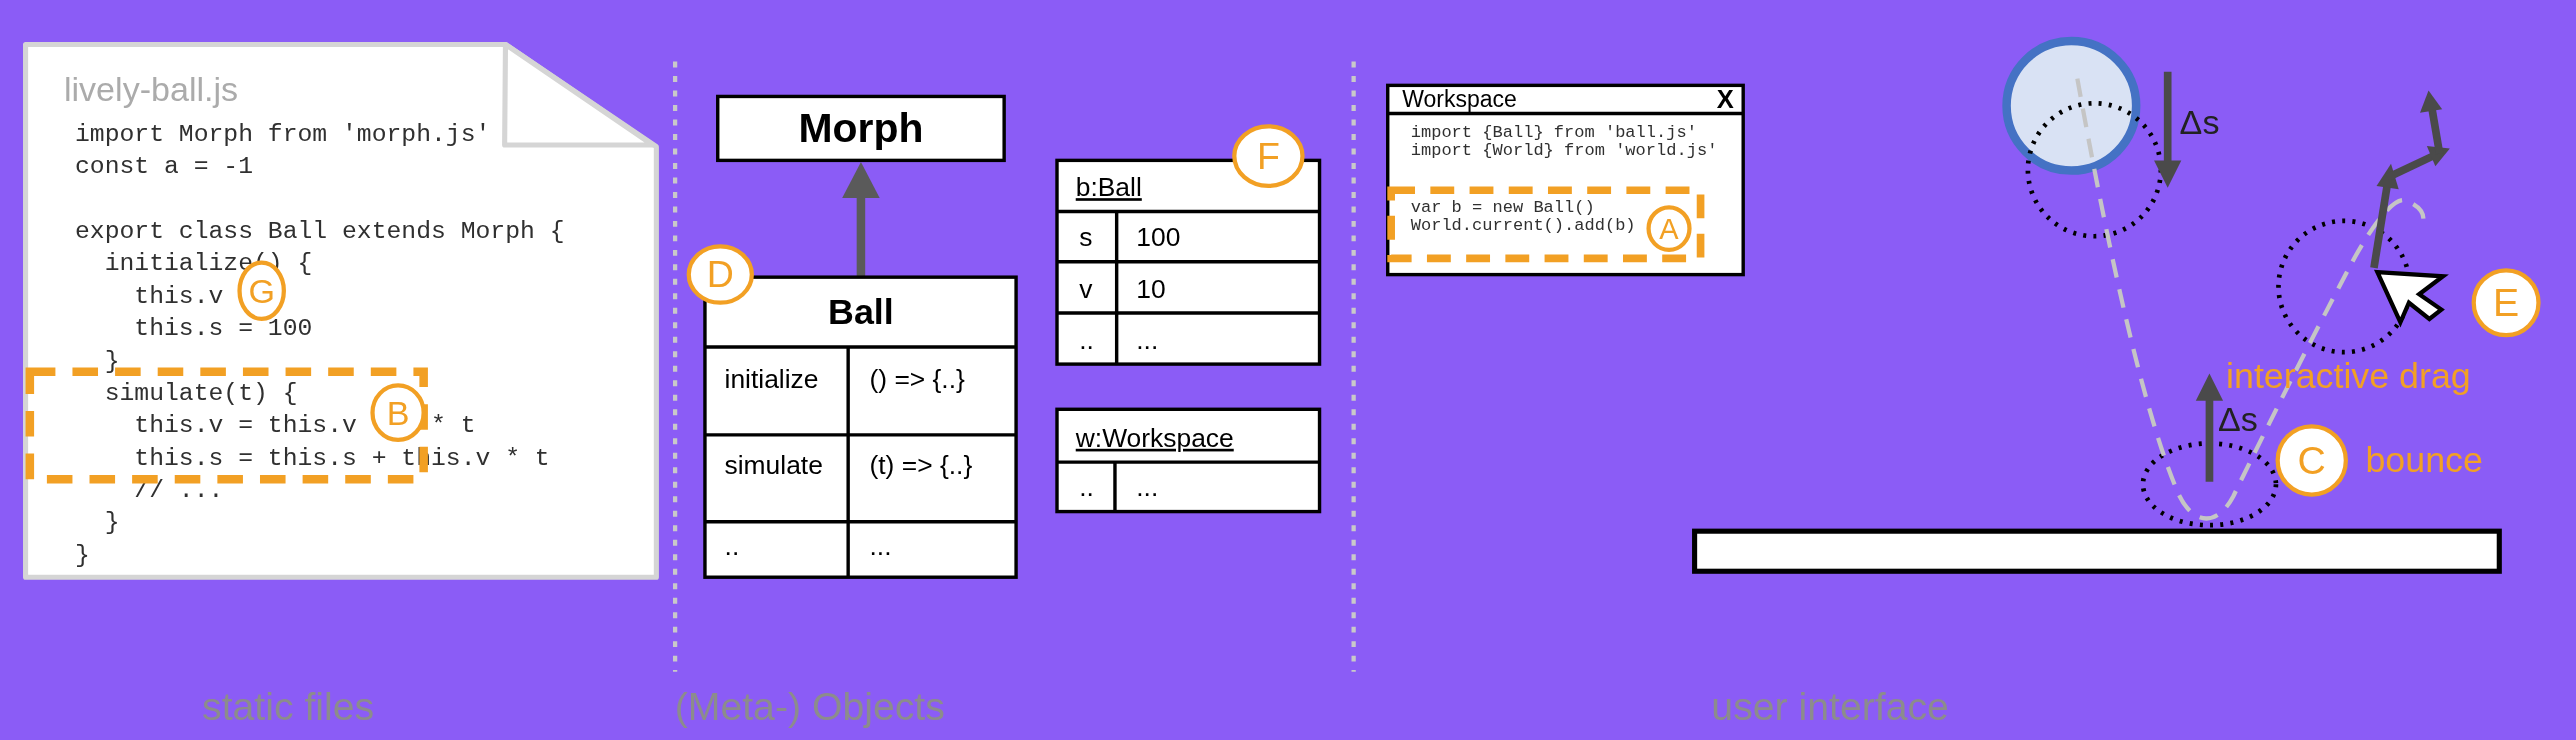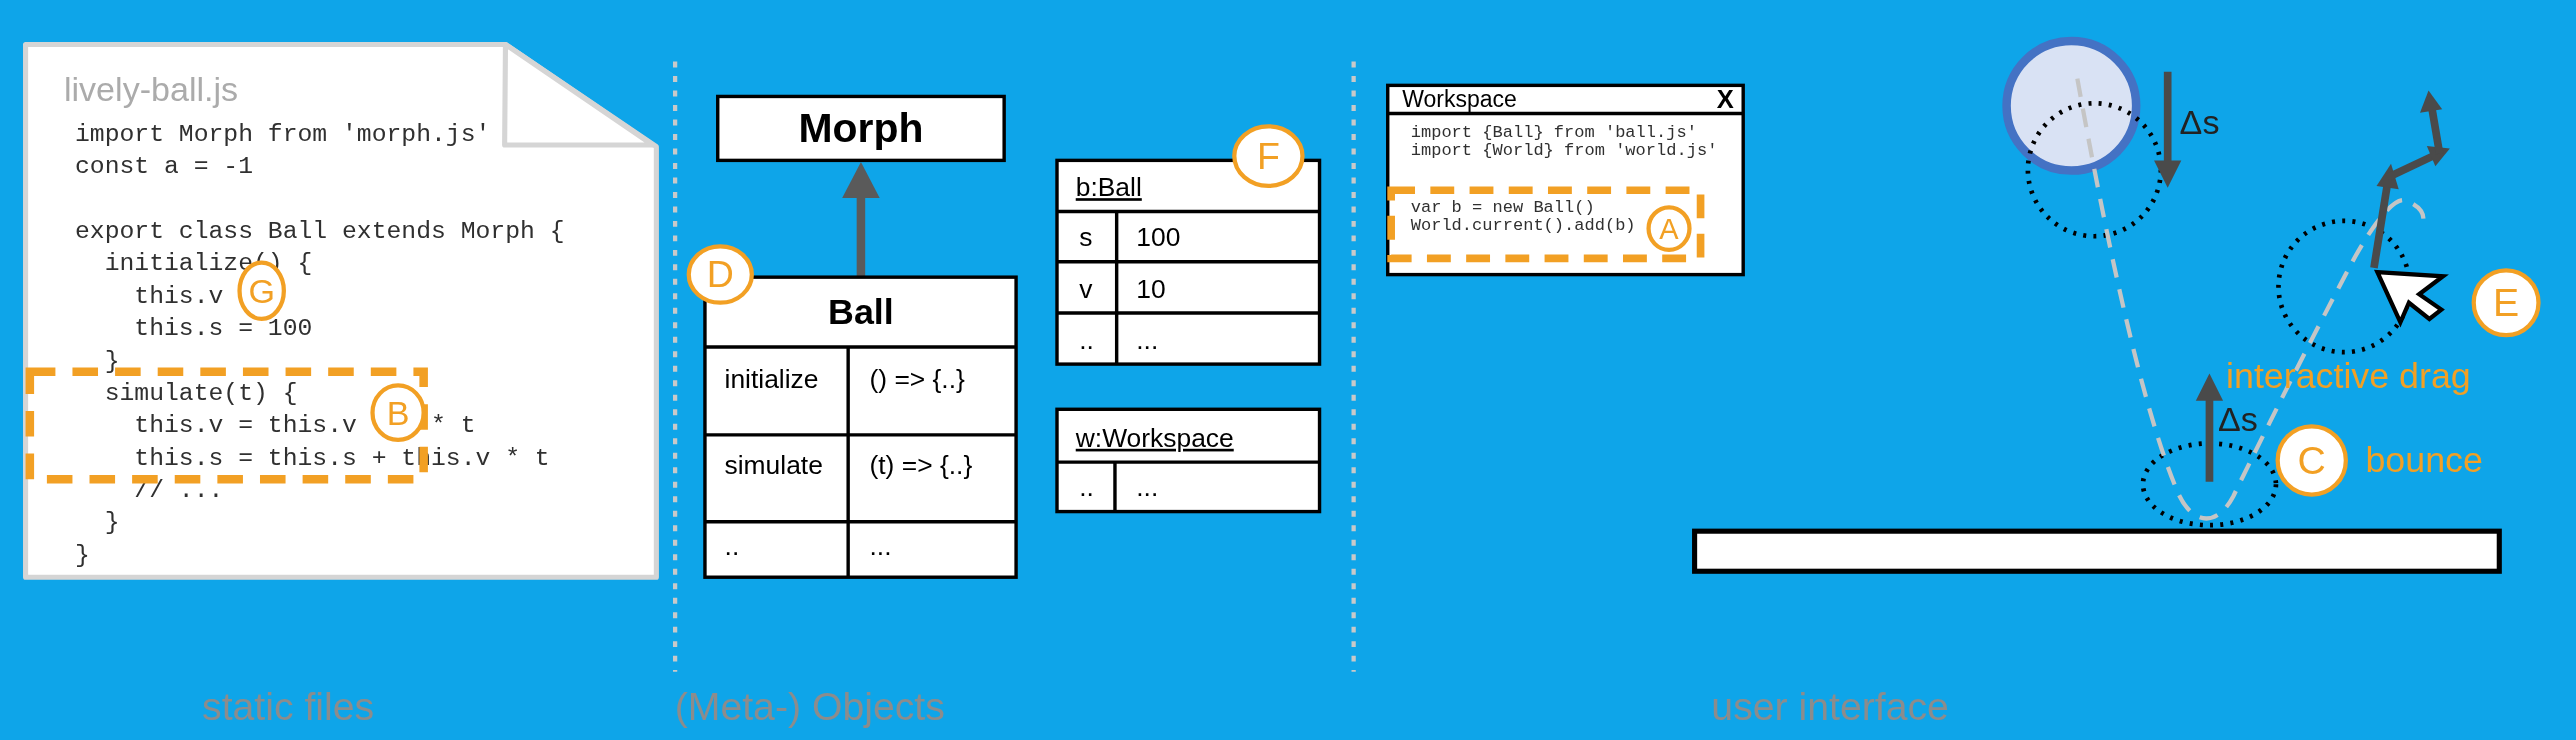--- a/index.html
+++ b/index.html
@@ -1,16 +1,16 @@
 <!DOCTYPE html>
 <html style="font-size:13.6px"><head>
 <meta charset="utf-8">
 <style>
   html,body{margin:0;padding:0;background:#ffffff;}
-  .stage{position:relative;width:2576px;height:741px;background:#0ea5e9;overflow:hidden;}
+  .stage{position:relative;width:2576px;height:741px;background:#8b5cf6;overflow:hidden;}
   svg{display:block;}
   text{font-family:"Liberation Sans",sans-serif;fill:#000;white-space:pre;}
   .code{font-family:"Liberation Mono","DejaVu Sans Mono",monospace;font-size:29px;fill:#303030;}
   .wscode{font-family:"Liberation Mono","DejaVu Sans Mono",monospace;font-size:20px;fill:#303030;}
   .filetitle{font-size:40px;fill:#ababab;}
   .seclabel{font-size:46px;fill:#8c8c8c;text-anchor:middle;}
   .annot{fill:#F2A024;text-anchor:middle;font-weight:400;}
   .tblhdr{font-size:42px;font-weight:bold;text-anchor:middle;}
   .tblcell{font-size:31px;}
   .utitle{font-size:31px;}

